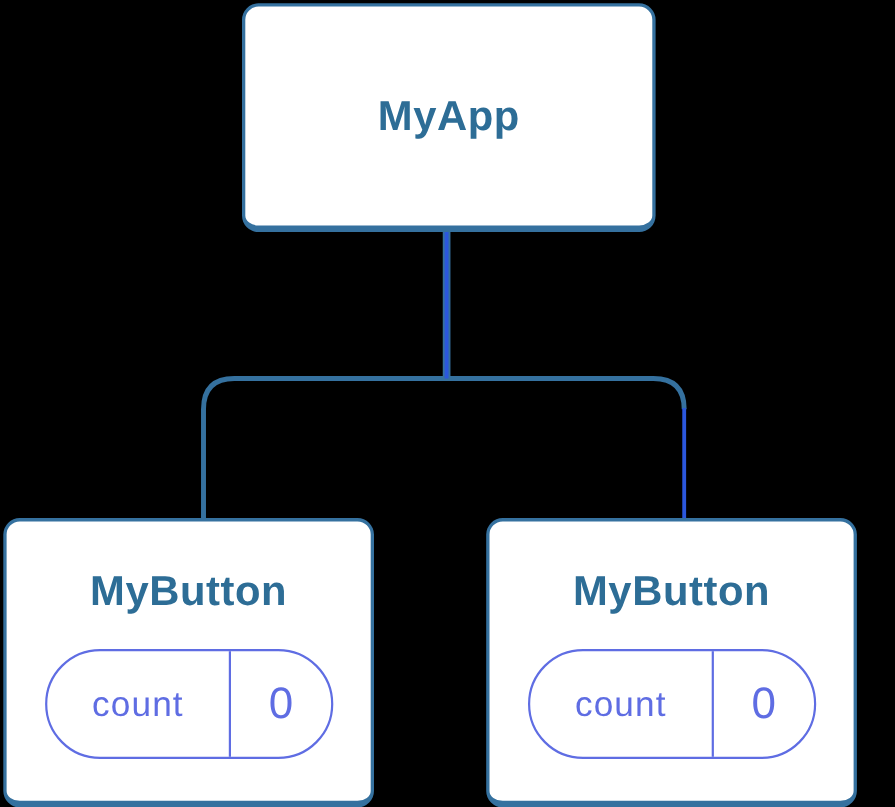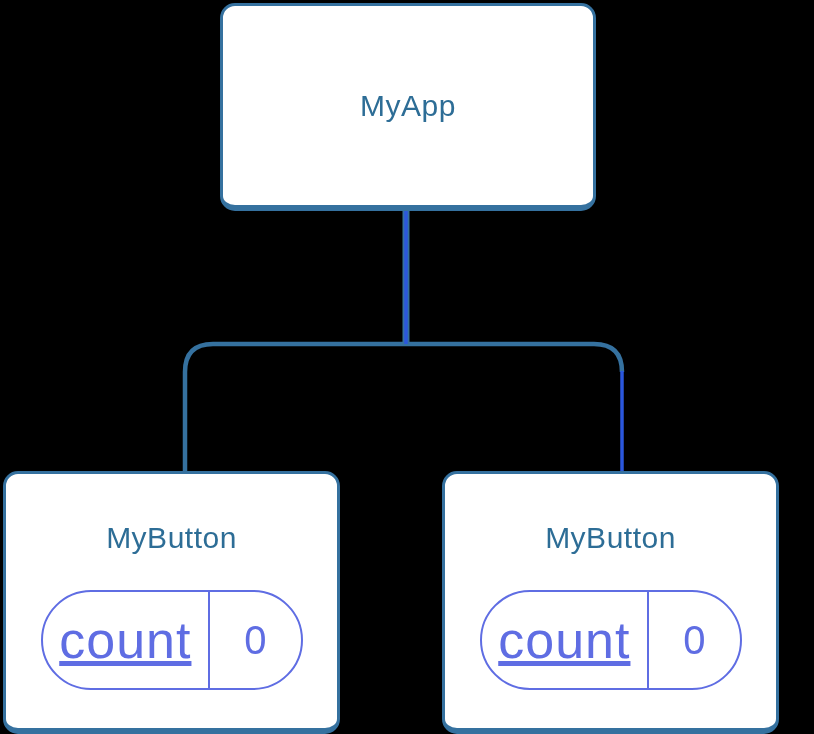--- a/index.html
+++ b/index.html
@@ -48,22 +48,22 @@
   }
   .node-child {
     left: 3px; top: 471px;
     width: 337px; height: 263px;
     justify-content: flex-start;
     padding-top: 40px;
   }
   .node-child.right { left: 442px; }
 
   .node-title {
-    font-size: 30px;
-    font-weight: 400;
+    font-size: 38px;
+    font-weight: 700;
     letter-spacing: 0.5px;
     color: var(--title-color);
     line-height: 48px;
   }
 
   .state-pill {
     margin-top: 28px;
     width: 262px;
     height: 100px;
     border: 2px solid var(--state-color);
@@ -71,25 +71,24 @@
     display: flex;
     align-items: stretch;
     background: var(--box-fill);
   }
   .state-key {
     flex: 0 0 65%;
     border-right: 2px solid var(--state-color);
     display: flex;
     align-items: center;
     justify-content: center;
-    font-size: 52px;
+    font-size: 32px;
     font-weight: 400;
     letter-spacing: 1px;
     color: var(--state-color);
-    text-decoration: underline;
   }
   .state-value {
     flex: 1 1 auto;
     display: flex;
     align-items: center;
     justify-content: center;
     font-size: 40px;
     font-weight: 400;
     color: var(--state-color);
   }

